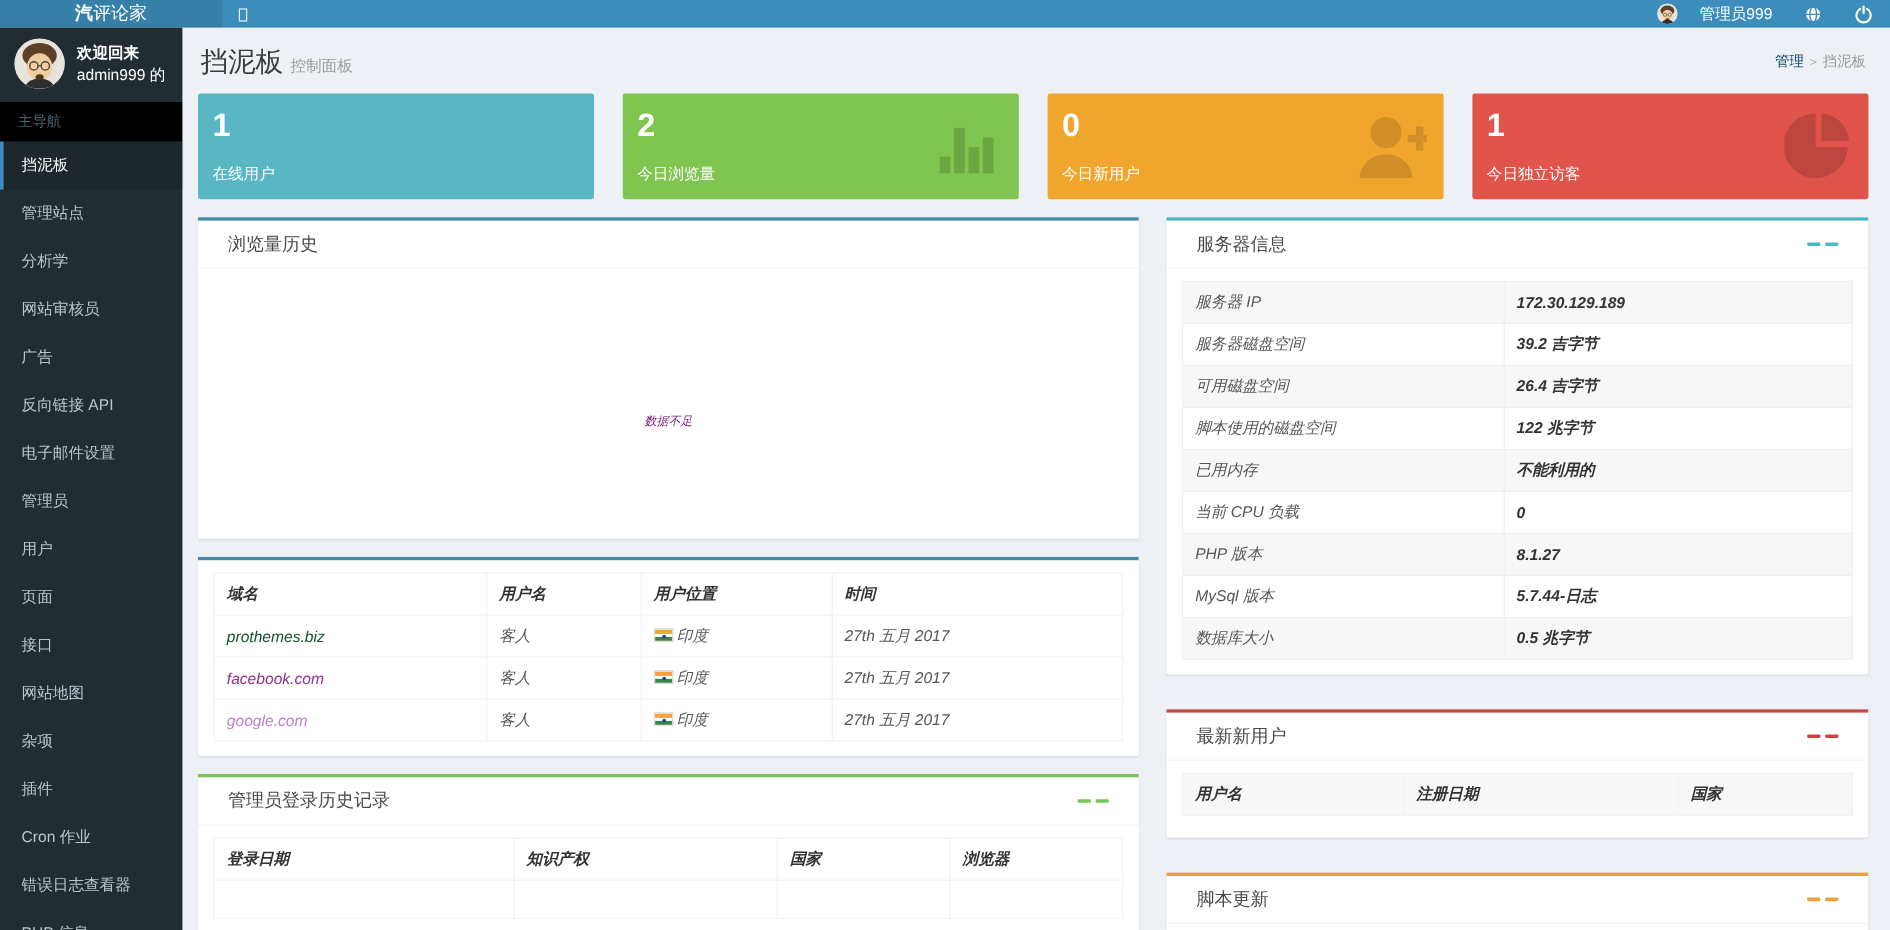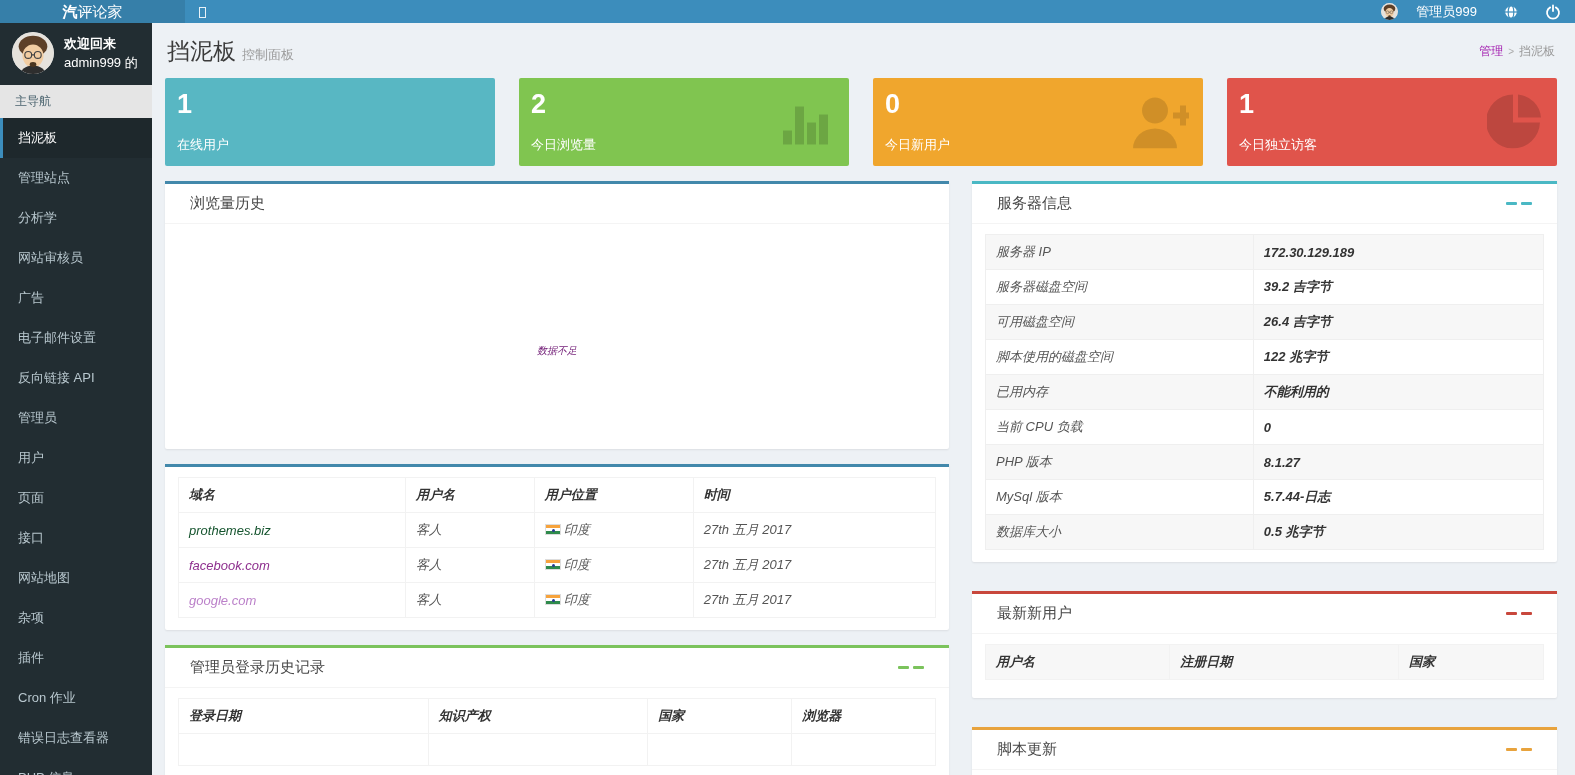--- a/index.html
+++ b/index.html
@@ -21,31 +21,31 @@
   
   .layout { display:flex; height:752px; }
   .sidebar { width:152px; flex:none; background:#222d32; overflow:hidden; }
   .content { flex:1; padding:0 18px 0 13px; overflow:hidden; position:relative; }
 
   
   .user-panel { display:flex; align-items:center; gap:10px; padding:9px 12px 11px; }
   .user-panel .avatar { width:42px; height:42px; border-radius:50%; overflow:hidden; background:#cfd6da; flex:none; }
   .user-panel .wt { color:#fff; font-weight:bold; font-size:13px; line-height:20px; }
   .user-panel .ws { color:#fff; font-size:13px; }
-  .side-section { padding:8px 15px; color:#4b646f; font-size:12px; background:#e5e5e5; }
+  .side-section { padding:8px 15px; color:#4b646f; font-size:12px; background:#000000; }
   .side-item { padding:11px 15px; color:#b8c7ce; cursor:pointer; font-size:13px; border-left:3px solid transparent; }
   .side-item.active { background:#1e282c; color:#fff; border-left-color:#3c8dbc; }
 
   
   .content-header { position:relative; padding:13px 2px 11px; }
   .page-title { font-size:23px; font-weight:normal; color:#3b3b3b; display:inline; }
   .page-subtitle { font-size:13px; color:#9a9a9a; margin-left:6px; }
   .breadcrumb { position:absolute; right:2px; top:20px; font-size:12px; color:#777; }
   .breadcrumb .sep { margin:0 5px; color:#aaa; font-size:10px; }
-  .breadcrumb .bc-link { color:#a21caf; cursor:pointer;margin-top:11px; }
+  .breadcrumb .bc-link { color:#0c4a6e; cursor:pointer;margin-top:11px; }
   .breadcrumb .bc-current { color:#999; }
 
   
   .stats-row { display:flex; gap:24px; margin-bottom:15px; }
   .stat-card { flex:1; height:88px; color:#fff; padding:10px 12px; position:relative; border-radius:2px; cursor:pointer; overflow:hidden; }
   .stat-value { font-size:27px; font-weight:bold; line-height:32px; }
   .stat-label { font-size:13px; position:absolute; left:12px; bottom:12px; }
   .stat-icon { position:absolute; right:14px; top:50%; transform:translateY(-50%); opacity:.95; }
 
   
@@ -139,22 +139,22 @@
         <div class="wt">欢迎回来</div>
         <div class="ws">admin999 的</div>
       </div>
     </div>
     <div class="side-section">主导航</div>
     <div class="side-item active">挡泥板</div>
     <div class="side-item">管理站点</div>
     <div class="side-item">分析学</div>
     <div class="side-item">网站审核员</div>
     <div class="side-item">广告</div>
+    <div class="side-item">反向链接 API</div>
     <div class="side-item">电子邮件设置</div>
-    <div class="side-item">反向链接 API</div>
     <div class="side-item">管理员</div>
     <div class="side-item">用户</div>
     <div class="side-item">页面</div>
     <div class="side-item">接口</div>
     <div class="side-item">网站地图</div>
     <div class="side-item">杂项</div>
     <div class="side-item">插件</div>
     <div class="side-item">Cron 作业</div>
     <div class="side-item">错误日志查看器</div>
     <div class="side-item">PHP 信息</div>

